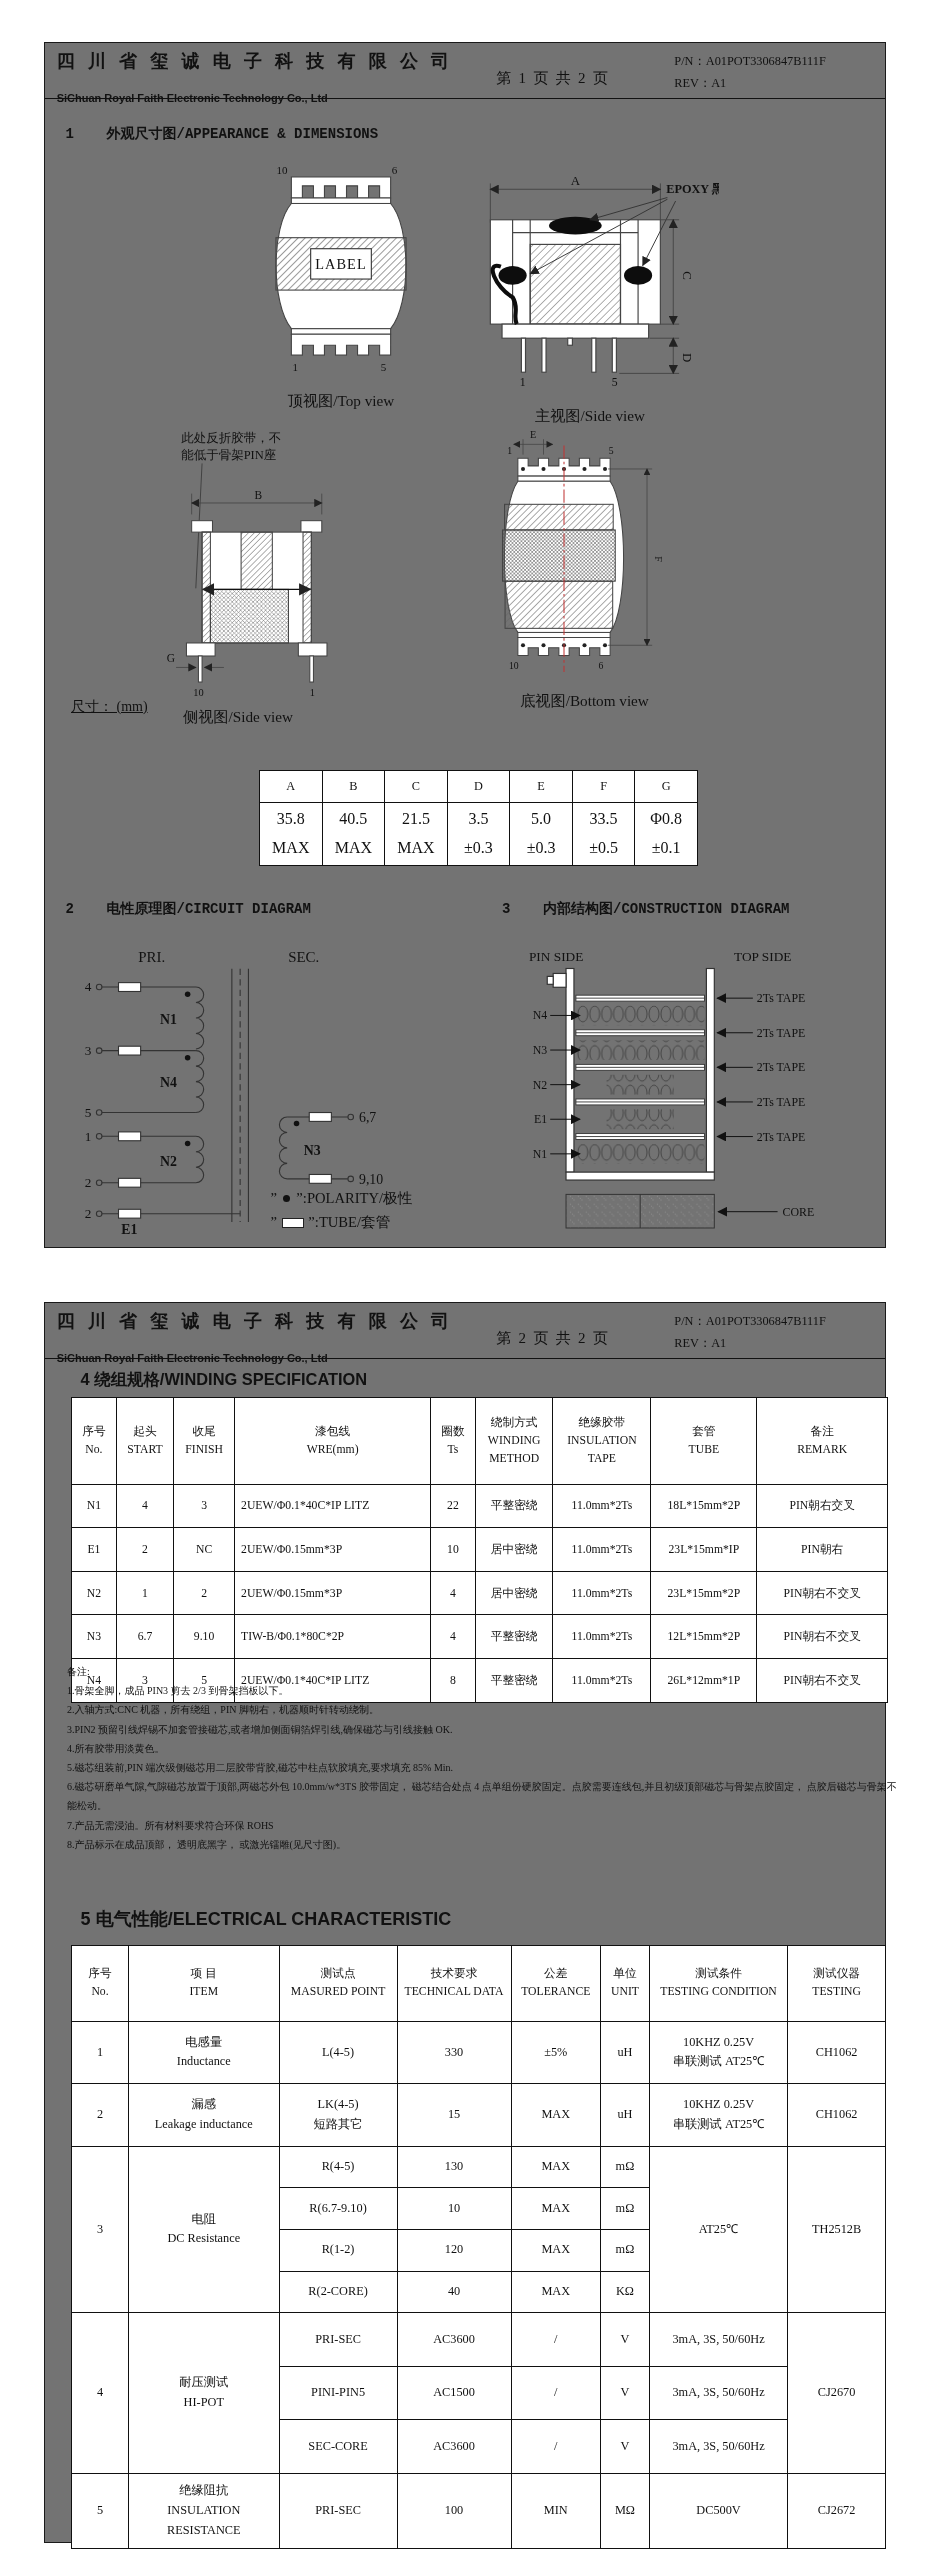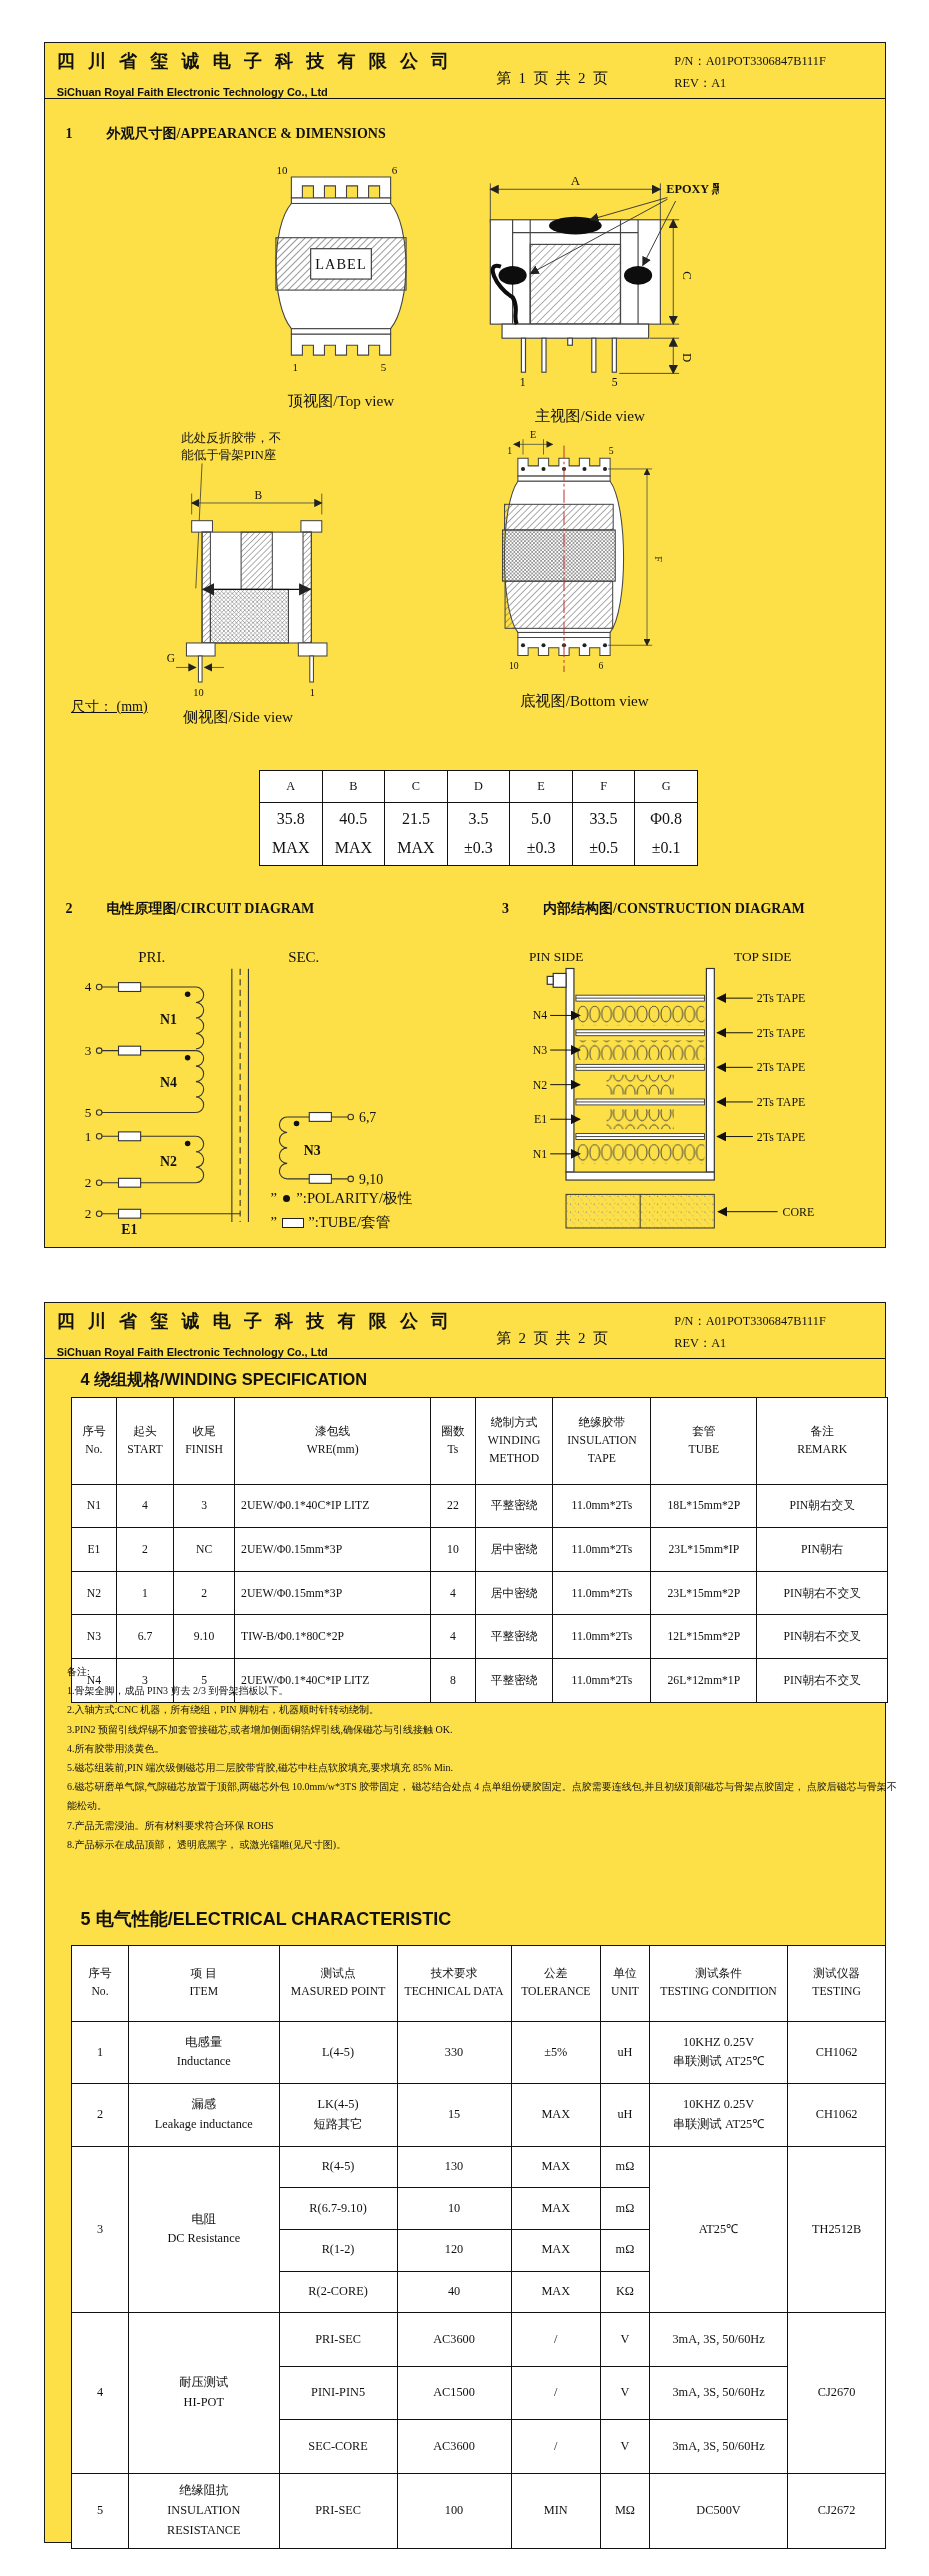--- a/index.html
+++ b/index.html
@@ -1,27 +1,27 @@
 <!DOCTYPE html>
 <html style="font-size:9.4px"><head>
 <meta charset="utf-8">
 <style>
   html,body{margin:0;padding:0;background:#fff;}
   .canvas{position:relative;width:929px;height:2576px;background:#fff;
           font-family:"Liberation Serif",serif;color:#111;}
-  .page{position:absolute;left:44px;width:842px;border:1.2px solid #1a1a1a;background:#fde047;box-sizing:border-box;}
+  .page{position:absolute;left:44px;width:842px;border:1.2px solid #1a1a1a;background:#737373;box-sizing:border-box;}
   
   .hdr{display:flex;align-items:flex-start;border-bottom:1.8px solid #111;padding:5.9px 11.7px 3.5px 11.7px;height:56px;box-sizing:border-box;}
   .co{width:375px;}
   .co-cn{font-family:"Liberation Sans",sans-serif;font-weight:bold;font-size:18px;letter-spacing:4.1px;white-space:nowrap;}
-  .co-en{font-family:"Liberation Sans",sans-serif;font-weight:bold;font-size:11px;margin-top:13px;}
+  .co-en{font-family:"Liberation Sans",sans-serif;font-weight:bold;font-size:11px;margin-top:19px;}
   .hdr-page{flex:1;text-align:center;font-size:15px;letter-spacing:1.8px;margin-top:20px;}
   .hdr-right{width:199px;font-size:12.3px;line-height:1.75;margin-top:2.3px;}
   
-  .stitle{position:absolute;font-family:Liberation Serif, serif;font-weight:bold;font-size:14px;white-space:nowrap;}
+  .stitle{position:absolute;font-family:Liberation Mono, monospace;font-weight:bold;font-size:14px;white-space:nowrap;}
   .stitle .num{display:inline-block;width:41px;}
   .stitle2{position:absolute;font-family:"Liberation Sans",sans-serif;font-weight:bold;white-space:nowrap;margin-left:18px;}
   
   .draw{position:absolute;text-align:center;}
   .cap{font-size:15.2px;margin-top:2.3px;}
   svg text{font-family:"Liberation Serif",serif;fill:#111;}
   .dim-label{position:absolute;font-size:14px;}
   
   table{border-collapse:collapse;table-layout:fixed;background:#fff;}
   th,td{border:1.2px solid #111;text-align:center;vertical-align:middle;font-weight:normal;

